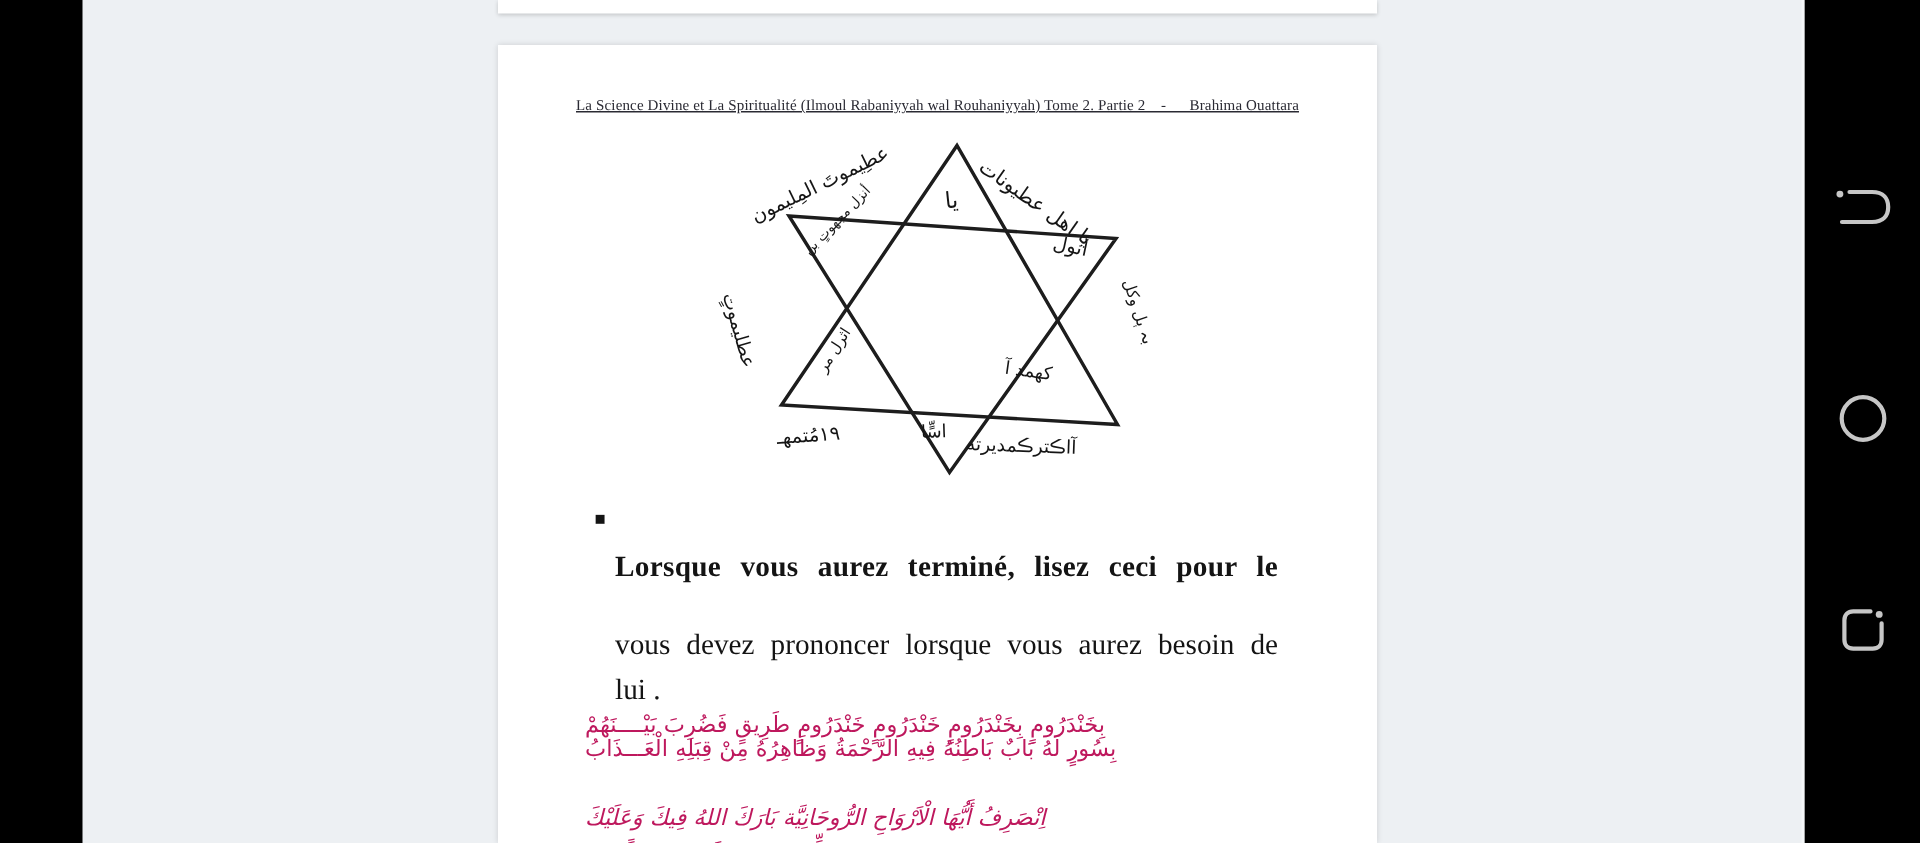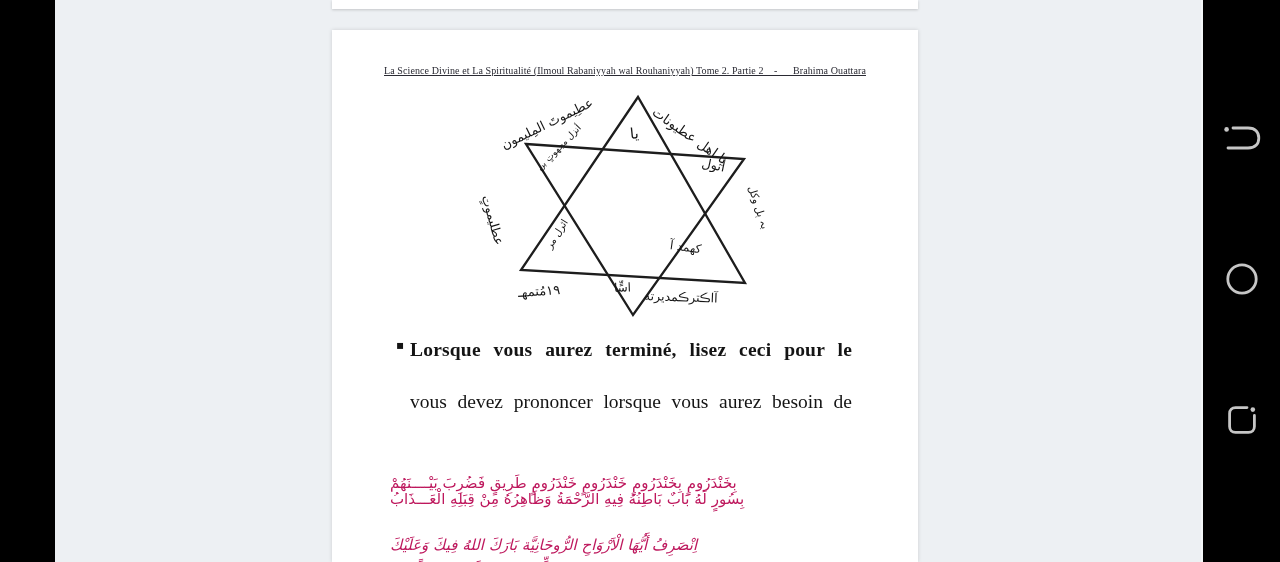--- a/index.html
+++ b/index.html
@@ -72,21 +72,21 @@
   .bullet{
     position:absolute;left:64px;top:309px;
     font-family:"DejaVu Sans", sans-serif;
     font-size:12px;line-height:12px;color:#141414;
   }
   .para{
     position:absolute;left:78px;width:442px;
     font-size:19.5px;color:#141414;
   }
   .para .line{display:block;}
-  .jl{text-align:justify;text-align-last:justify;}
+  .jl{text-align:justify;text-align-last:justify;margin-top:29px;}
   .instr{top:306px;line-height:27px;font-weight:bold;letter-spacing:.2px;}
   .nbpara{top:357px;line-height:29.5px;}
   .u{text-decoration:underline;}
   .arabic-block{
     position:absolute;left:58px;top:0;width:470px;height:532px;pointer-events:none;
   }
   .ar-line{
     position:absolute;left:0;width:470px;
     text-align:left;direction:rtl;
     font-family:"DejaVu Sans", sans-serif;
@@ -126,20 +126,21 @@
       </div>
   </div>
 
   <span class="bullet">▪</span>
   <div class="para instr">
     <span class="line jl">Lorsque vous aurez terminé, lisez ceci pour le</span>
   </div>
 
   <div class="para nbpara">
     <span class="line jl">vous devez prononcer lorsque vous aurez besoin de</span>
+    <span class="line">lui .</span>
   </div>
 
   <div class="arabic-block">
       <div class="ar-line" style="top: 442px;">بِخَنْدَرُومٍ بِخَنْدَرُومٍ خَنْدَرُومٍ خَنْدَرُومٍ طَرِيقٍ فَضُرِبَ بَيْــــنَهُمْ</div>
       <div class="ar-line" style="top: 446px; margin-top: 12px;">بِسُورٍ لَهُ بَابٌ بَاطِنُهُ فِيهِ الرَّحْمَةُ وَظَاهِرُهُ مِنْ قِبَلِهِ الْعَـــذَابُ</div>
       <div class="ar-line" style="top: 504px; font-style: italic;">اِنْصَرِفُ أَيُّهَا الْاَرْوَاحِ الرُّوحَانِيَّة بَارَكَ اللهُ فِيكَ وَعَلَيْكَ</div>
       <div class="ar-line" style="top: 528px;">وَسَلِّمْ تَسْلِيمًا كَثِيرًا مُبَارَكًا فِيهِ</div>
     </div>
 </div>
 

